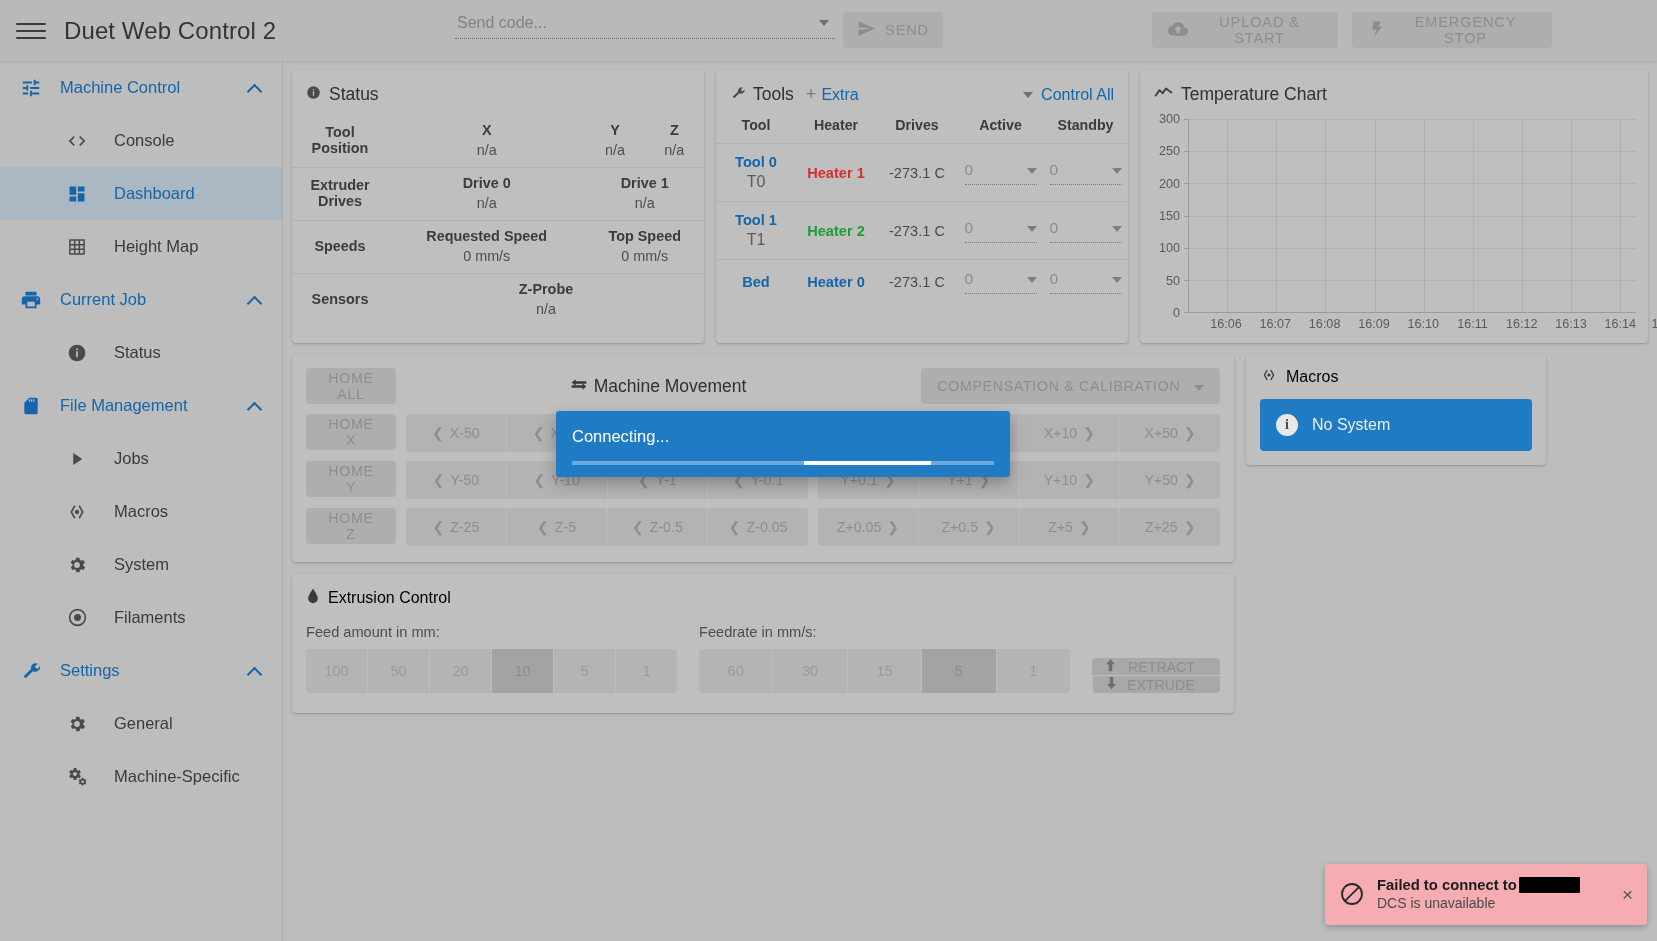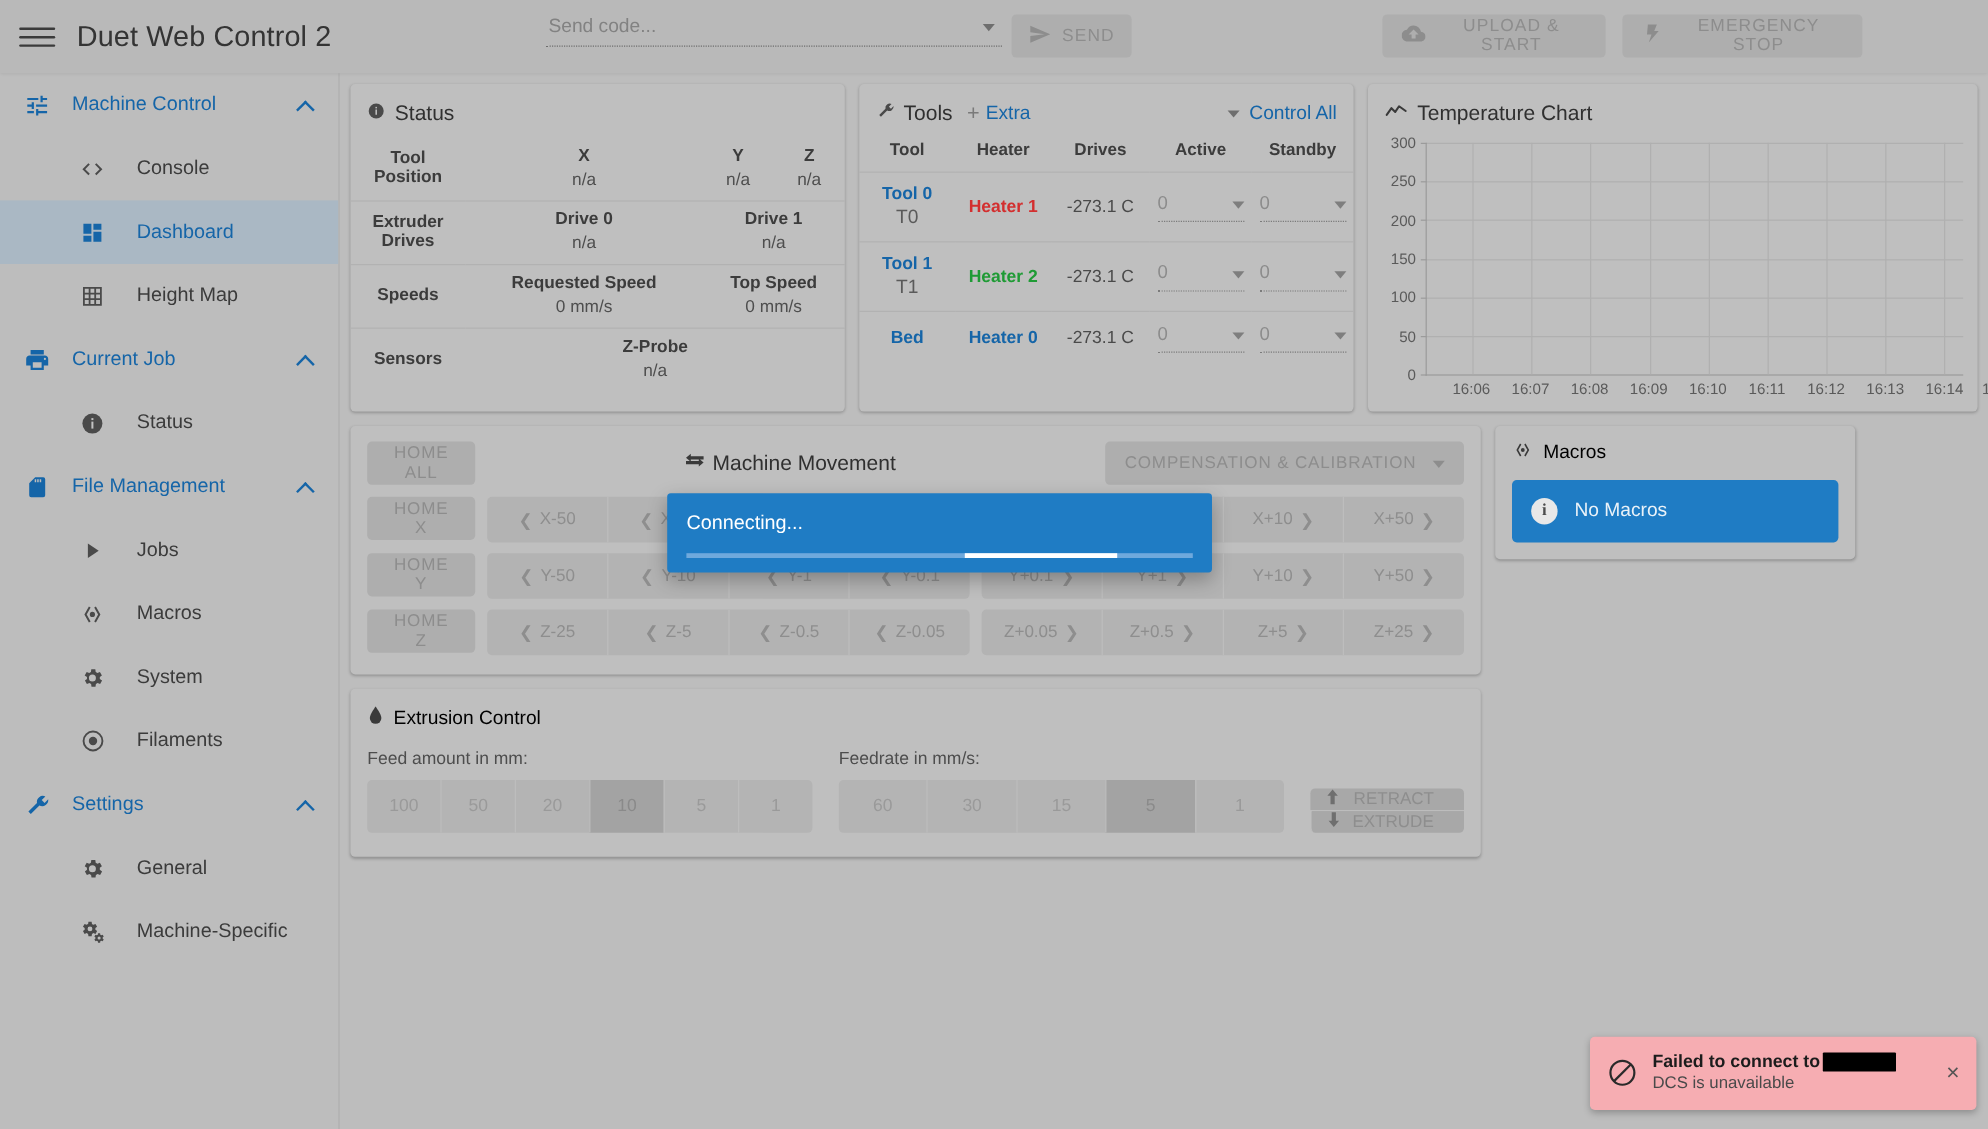--- a/index.html
+++ b/index.html
@@ -822,21 +822,21 @@
           <span>
             <svg width="18" height="16" viewBox="0 0 24 24">
                 <path fill="#3a3a3a" d="M8.5 4L4 12l4.5 8 1.7-1-3.9-7 3.9-7-1.7-1zm7 0l-1.7 1 3.9 7-3.9 7 1.7 1L20 12l-4.5-8z"></path>
                 <circle cx="12" cy="12" r="2.4" fill="#3a3a3a"></circle>
               </svg>
           </span>
           <span class="title">Macros</span>
         </div>
         <div class="alert-info">
           <span class="info-circle">i</span>
-          <span>No Macros</span>
+          <span>No System</span>
         </div>
       </div>
     </div>
   </div>
 
   <div class="dialog">
     <div class="dtext">Connecting...</div>
     <div class="track">
       <div class="bar"></div>
     </div>

